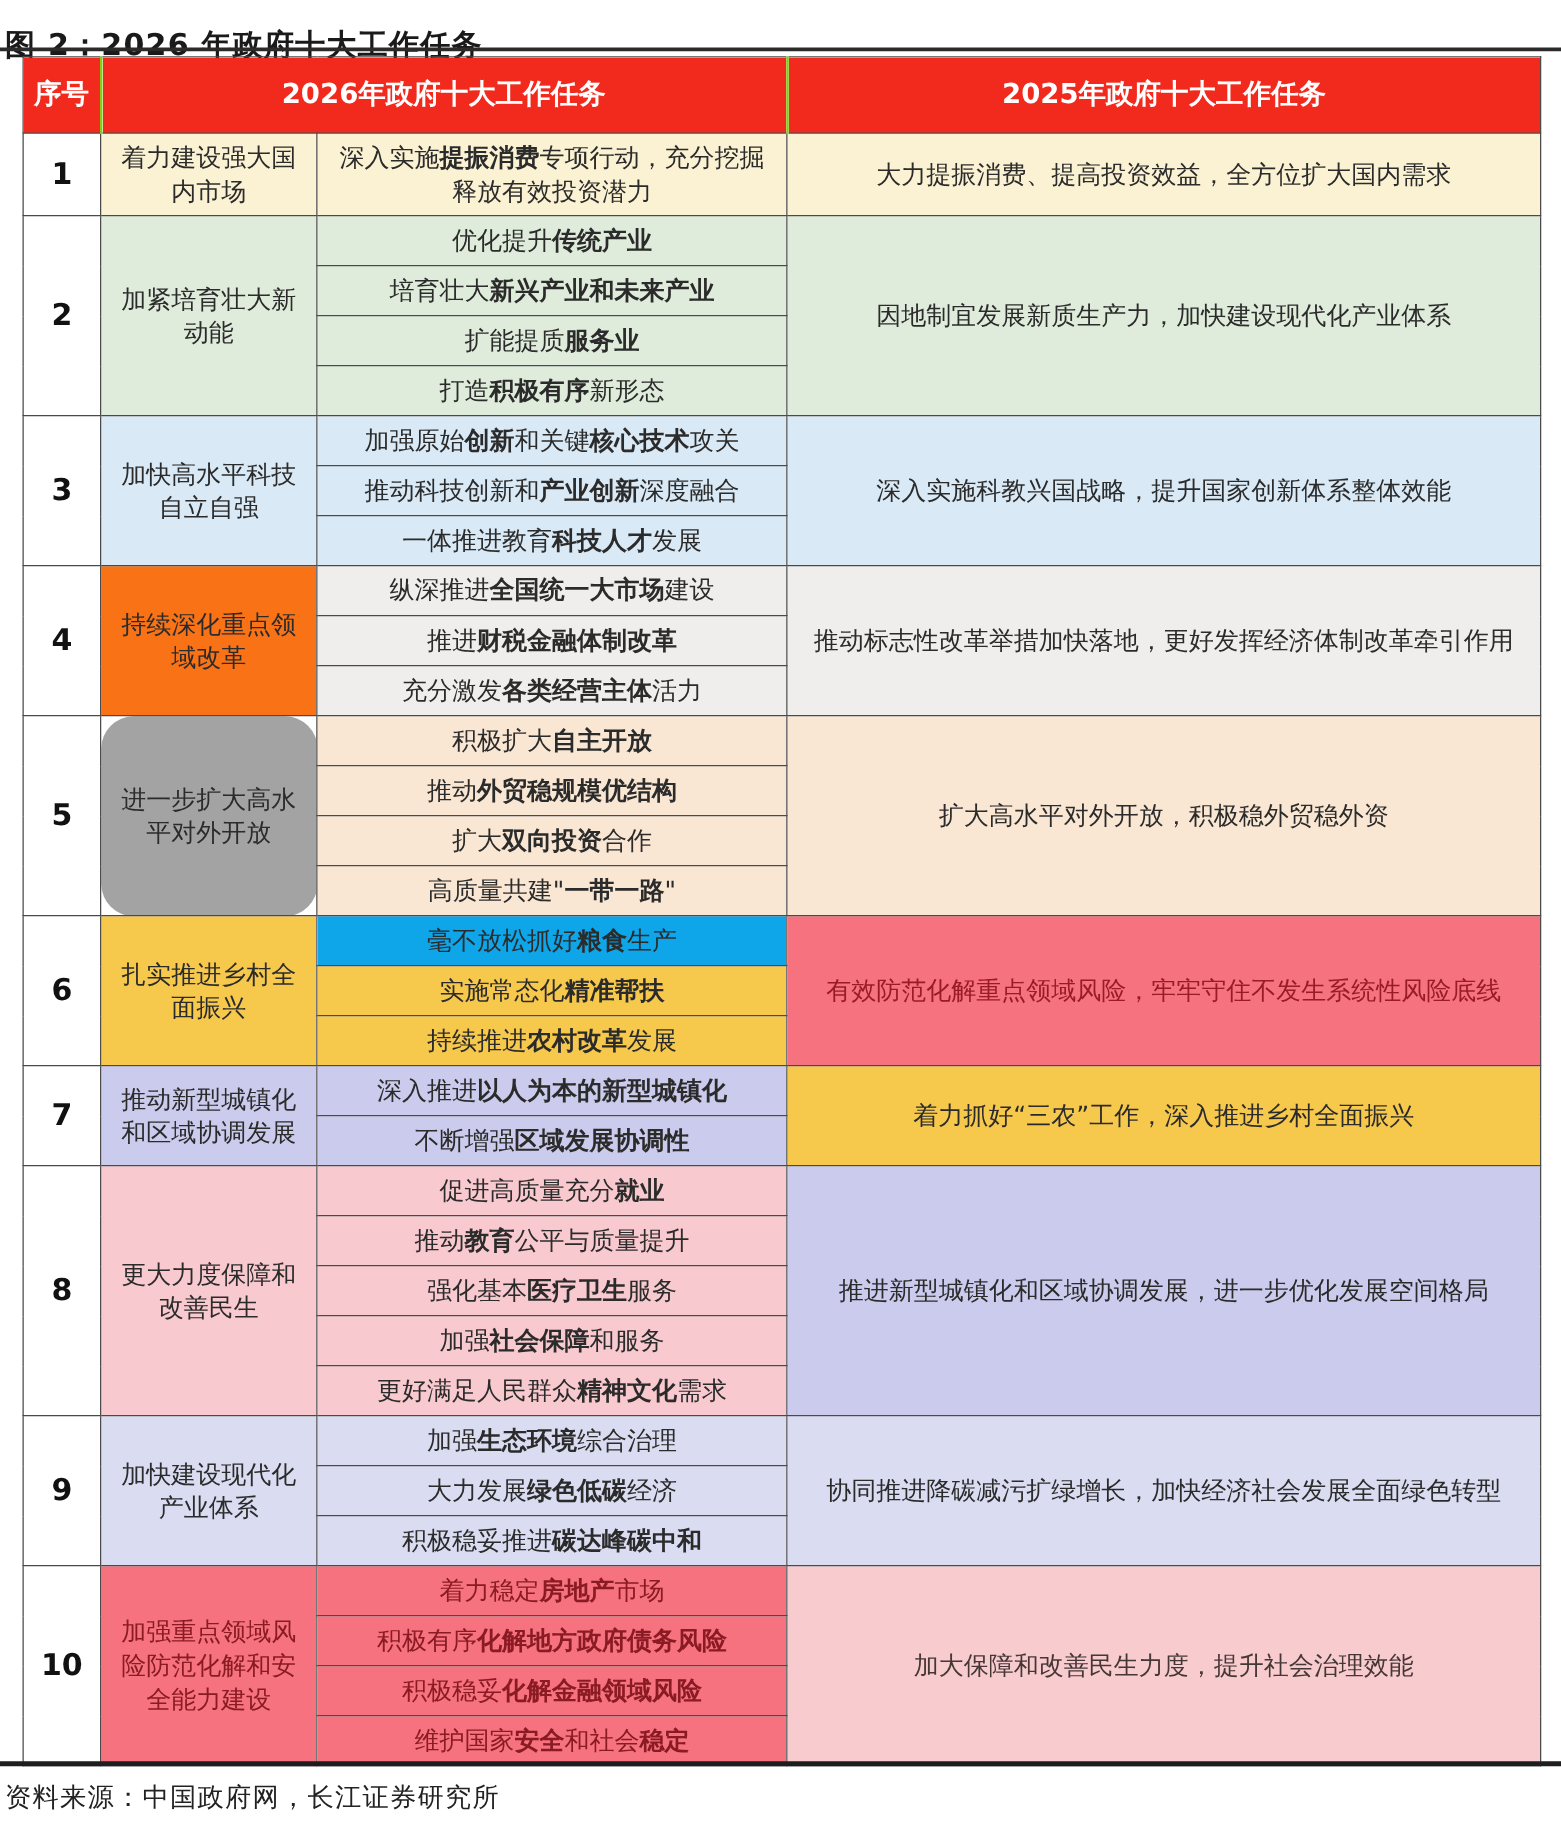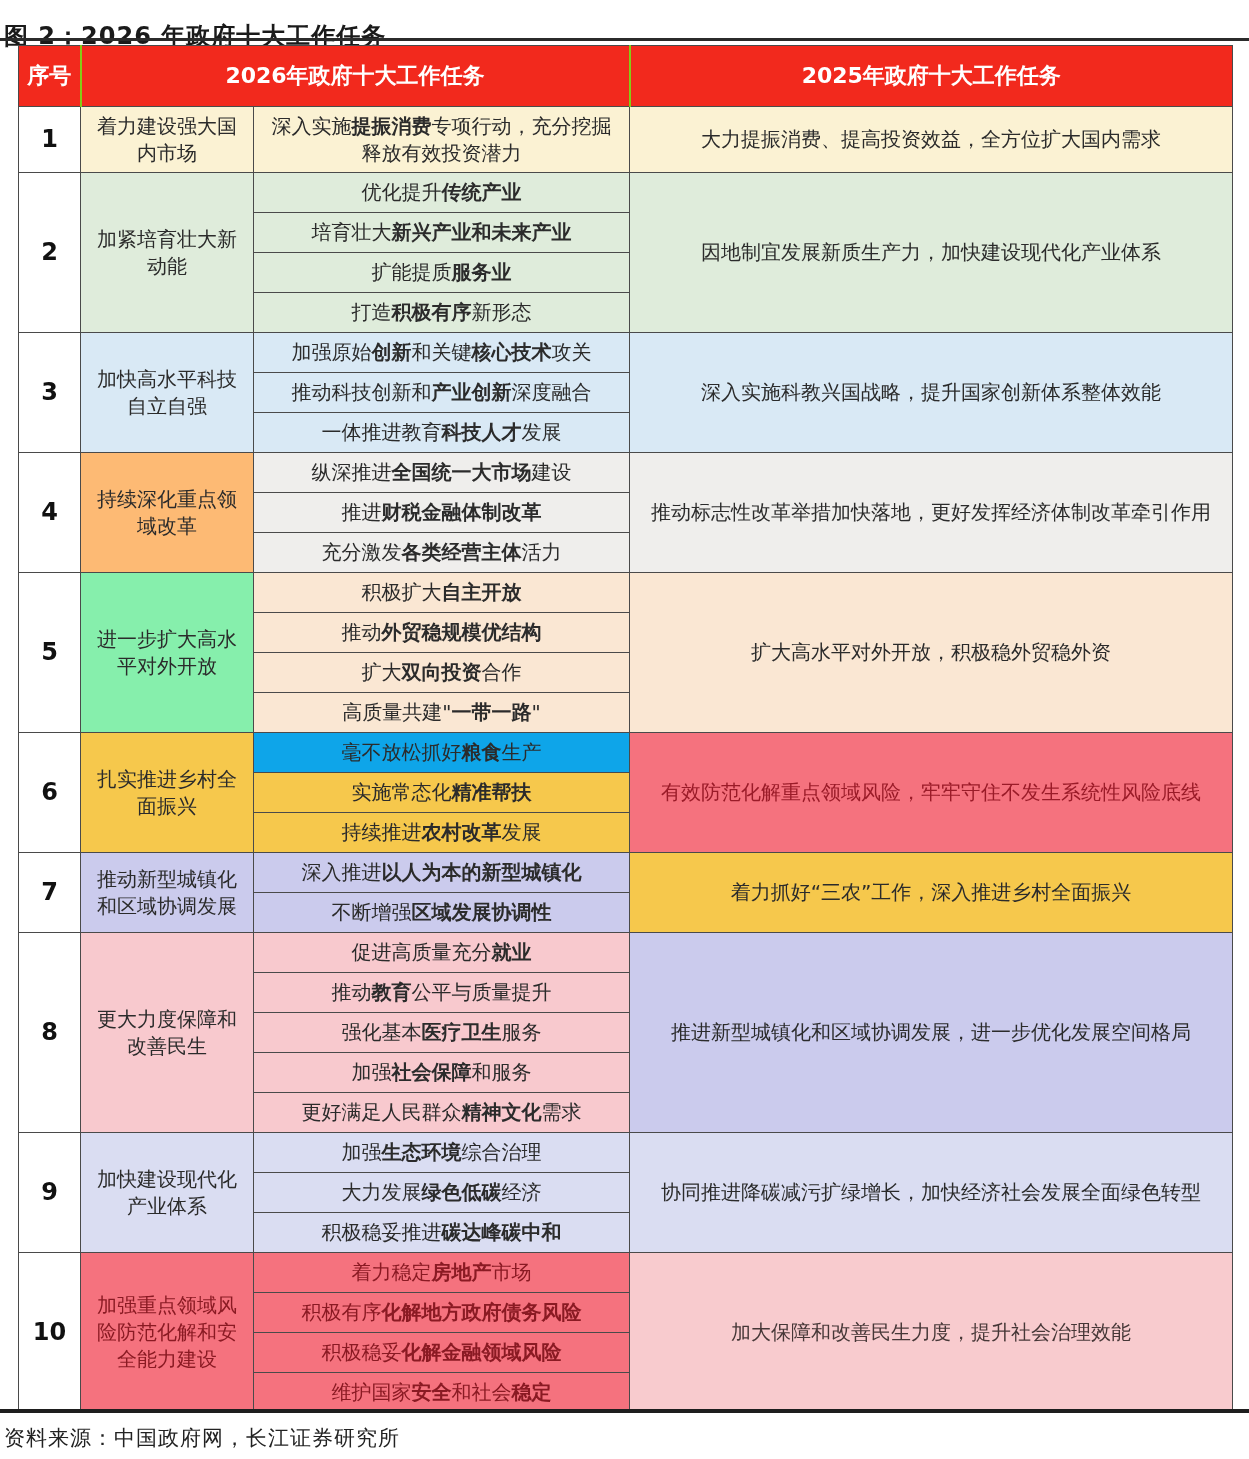--- a/index.html
+++ b/index.html
@@ -97,33 +97,33 @@
           <td rowspan="3" style="background: rgb(217, 233, 245);">深入实施科教兴国战略，提升国家创新体系整体效能</td>
         </tr>
         <tr style="height: 40px;">
           <td style="background: rgb(217, 233, 245);">推动科技创新和<b>产业创新</b>深度融合</td>
         </tr>
         <tr style="height: 40px;">
           <td style="background: rgb(217, 233, 245);">一体推进教育<b>科技人才</b>发展</td>
         </tr>
         <tr style="height: 40px;">
           <td rowspan="3" class="no-cell">4</td>
-          <td rowspan="3" style="background: #fdba74;">持续深化重点领域改革</td>
+          <td rowspan="3" style="background: #f97316;">持续深化重点领域改革</td>
           <td style="background: rgb(239, 238, 236); font-family: Liberation Serif, serif;">纵深推进<b>全国统一大市场</b>建设</td>
           <td rowspan="3" style="background: rgb(239, 238, 236);">推动标志性改革举措加快落地，更好发挥经济体制改革牵引作用</td>
         </tr>
         <tr style="height: 40px;">
           <td style="background: rgb(239, 238, 236);">推进<b>财税金融体制改革</b></td>
         </tr>
         <tr style="height: 40px;">
           <td style="background: rgb(239, 238, 236);">充分激发<b>各类经营主体</b>活力</td>
         </tr>
         <tr style="height: 40px;">
           <td rowspan="4" class="no-cell">5</td>
-          <td rowspan="4" style="background: #86efac;">进一步扩大高水平对外开放</td>
+          <td rowspan="4" style="background: #a3a3a3; border-radius: 26px;">进一步扩大高水平对外开放</td>
           <td style="background: rgb(250, 231, 211);">积极扩大<b>自主开放</b></td>
           <td rowspan="4" style="background: rgb(250, 231, 211);">扩大高水平对外开放，积极稳外贸稳外资</td>
         </tr>
         <tr style="height: 40px;">
           <td style="background: rgb(250, 231, 211);">推动<b>外贸稳规模优结构</b></td>
         </tr>
         <tr style="height: 40px;">
           <td style="background: rgb(250, 231, 211);">扩大<b>双向投资</b>合作</td>
         </tr>
         <tr style="height: 40px;">

